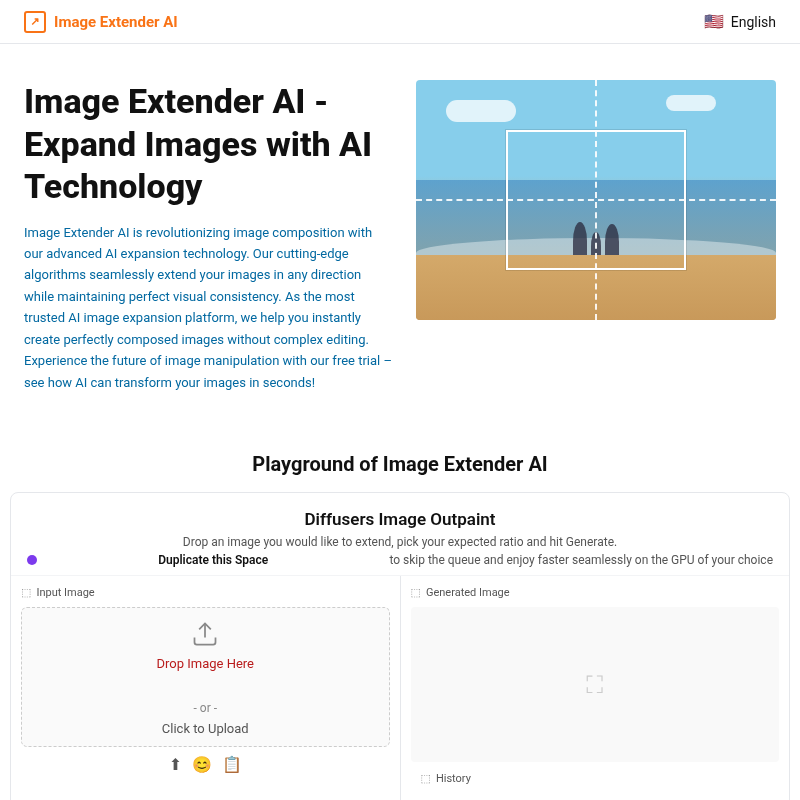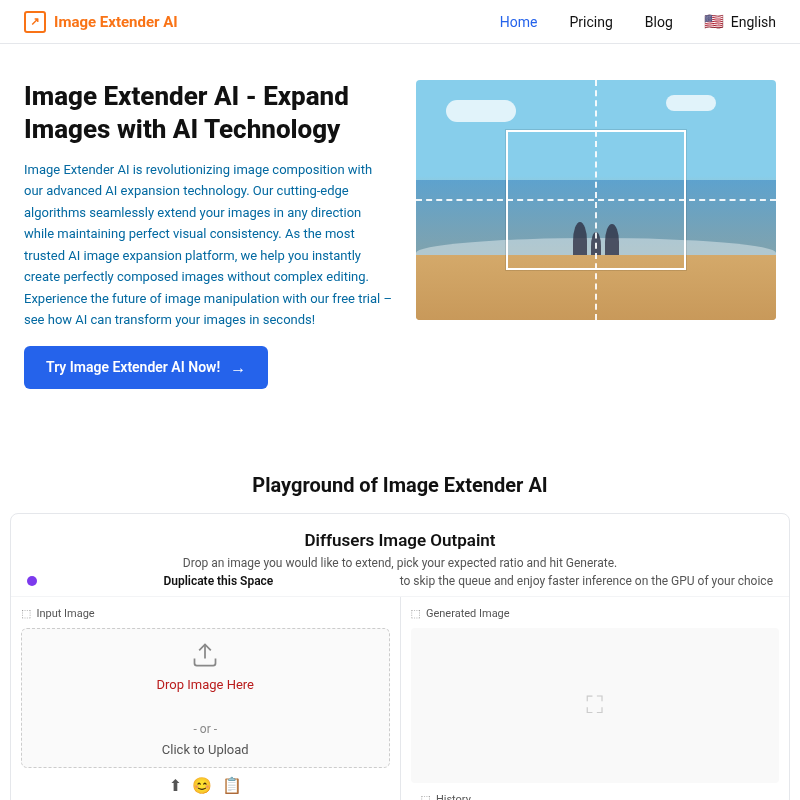--- a/index.html
+++ b/index.html
@@ -26,21 +26,21 @@
     .nav-link.active { color: #2563eb; }
     .nav-lang { display: flex; align-items: center; gap: 6px; font-size: 14px; color: #111; }
     .flag { font-size: 16px; }
 
     
     .hero {
       display: flex; align-items: flex-start; padding: 36px 24px 24px;
       gap: 24px;
     }
     .hero-text { flex: 1; }
-    .hero-title { font-size: 26px; font-weight: 800; color: #111; line-height: 1.25; margin-bottom: 14px; }
+    .hero-title { font-size: 34px; font-weight: 800; color: #111; line-height: 1.25; margin-bottom: 14px; }
     .hero-desc { font-size: 13px; color: #0369a1; line-height: 1.65; margin-bottom: 15px; }
     .hero-btn {
       display: inline-flex; align-items: center; gap: 10px;
       background: #2563eb; color: #fff; font-size: 14px; font-weight: 600;
       padding: 12px 22px; border-radius: 6px; border: none; cursor: pointer;
       text-decoration: none;
     }
     .hero-btn-arrow { font-size: 16px; }
 
     .hero-image {
@@ -100,21 +100,21 @@
     .sil-adult2 { width: 14px; height: 36px; }
     
     .cloud {
       position: absolute; background: rgba(255,255,255,0.75); border-radius: 50px;
     }
     .cloud1 { width: 70px; height: 22px; top: 20px; left: 30px; }
     .cloud2 { width: 50px; height: 16px; top: 15px; right: 60px; }
 
     
     .playground-section { padding: 20px 0 0; }
-    .section-title { text-align: center; font-size: 20px; font-weight: 700; color: #111; padding: 0 24px 16px; margin-top: 40px; }
+    .section-title { text-align: center; font-size: 20px; font-weight: 700; color: #111; padding: 0 24px 16px; }
 
     .playground-card {
       margin: 0 10px;
       border: 1px solid #e5e7eb;
       border-radius: 8px;
       overflow: hidden;
       background: #fff;
     }
     .card-header {
       text-align: center; padding: 16px 16px 8px;
@@ -185,39 +185,30 @@
     .history-empty { min-height: 50px; }
   </style>
 </head>
 <body>
 
 <nav>
   <div class="nav-logo">
     <div class="nav-logo-icon"></div>
     <span class="nav-logo-text">Image Extender AI</span>
   </div>
-  <div class="nav-links">
-    <a class="nav-link active" href="#">Home</a>
-    <a class="nav-link" href="#">Pricing</a>
-    <a class="nav-link" href="#">Blog</a>
-  </div>
   <div class="nav-lang">
     <span class="flag">🇺🇸</span>
     <span>English</span>
   </div>
 </nav>
 
 <section class="hero">
   <div class="hero-text">
     <h1 class="hero-title">Image Extender AI - Expand Images with AI Technology</h1>
     <p class="hero-desc">Image Extender AI is revolutionizing image composition with our advanced AI expansion technology. Our cutting-edge algorithms seamlessly extend your images in any direction while maintaining perfect visual consistency. As the most trusted AI image expansion platform, we help you instantly create perfectly composed images without complex editing. Experience the future of image manipulation with our free trial – see how AI can transform your images in seconds!</p>
-    <a class="hero-btn" href="#">
-      <span>Try Image Extender AI Now!</span>
-      <span class="hero-btn-arrow">→</span>
-    </a>
   </div>
 
   <div class="hero-image">
     <div class="hero-img-bg">
       <div class="cloud cloud1"></div>
       <div class="cloud cloud2"></div>
       <div class="beach-water"></div>
       <div class="beach-waves"></div>
       <div class="silhouettes">
         <div class="sil sil-adult1"></div>
@@ -235,21 +226,21 @@
 <div class="playground-section">
   <h2 class="section-title">Playground of Image Extender AI</h2>
 
   <div class="playground-card">
     <div class="card-header">
       <div class="card-title">Diffusers Image Outpaint</div>
       <div class="card-desc">Drop an image you would like to extend, pick your expected ratio and hit Generate.</div>
       <div class="card-desc-row2">
         <div class="duplicate-dot"></div>
         <span class="duplicate-link">Duplicate this Space</span>
-        <span>to skip the queue and enjoy faster inference on the GPU of your choice</span>
+        <span>to skip the queue and enjoy faster seamlessly on the GPU of your choice</span>
       </div>
     </div>
 
     <div class="card-columns">
 
       <div class="card-col">
         <div class="col-label">
           <span class="col-label-icon">⬚</span>
           <span>Input Image</span>
         </div>

